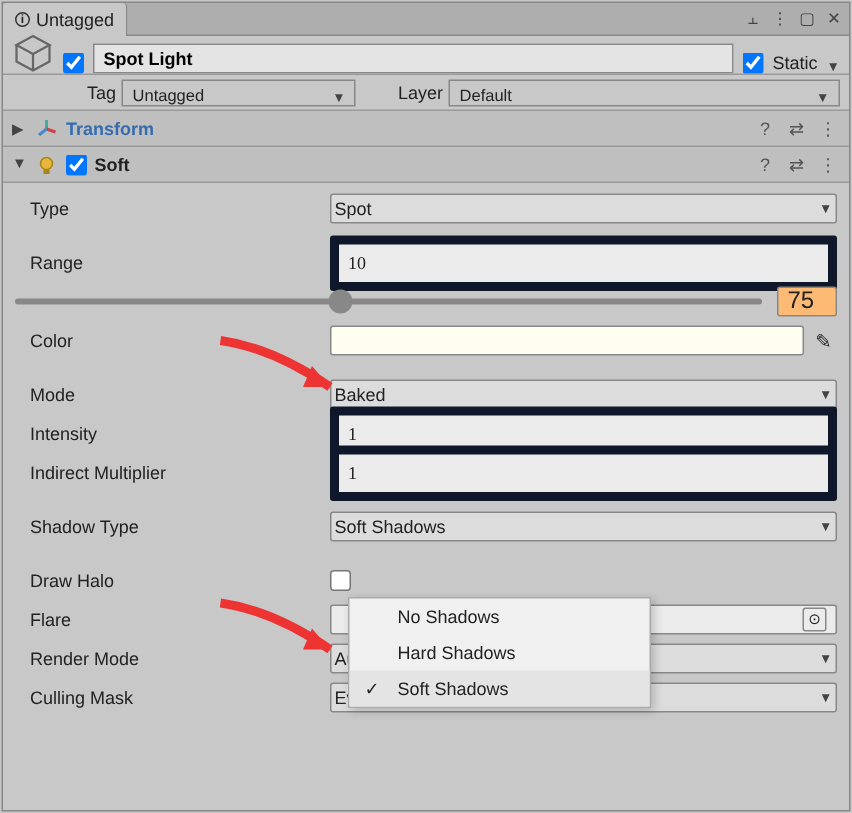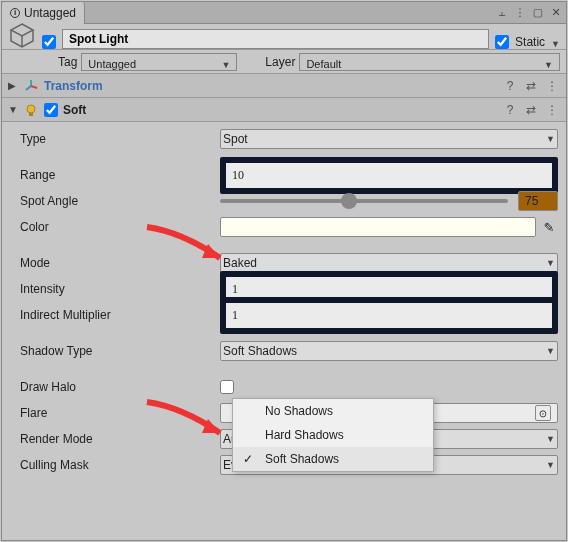--- a/index.html
+++ b/index.html
@@ -27,21 +27,21 @@
   .body { padding: 6px 8px; position: relative; }
   .prow { display: flex; align-items: center; height: 22px; margin-bottom: 4px; }
   .plabel { width: 210px; font-size: 12px; color: #222; padding-left: 10px; }
   .plabel.indent { padding-left: 26px; }
   .pfield { flex: 1; display: flex; align-items: center; gap: 4px; }
   .drop { flex: 1; height: 20px; background: #dcdcdc; border: 1px solid #888; display: flex; align-items: center; justify-content: space-between; padding: 0 2px; font-size: 12px; border-radius: 2px; }
   .num { flex: 1; height: 37px; background: #ebebeb; border: 6px solid #0f172a; padding: 0 6px; font-size: 12px; border-radius: 2px; color:#222;font-family:Liberation Serif, serif; }
   .slider { flex: 1; height: 20px; display: flex; align-items: center; }
   .track { flex: 1; height: 4px; background: #888; border-radius: 2px; position: relative; }
   .thumb { position: absolute; width: 16px; height: 16px; background: #888; border-radius: 50%; top: -6px; }
-  .sval { width: 40px; height: 20px; background: #a16207; border: 1px solid #888; padding: 0 6px; font-size: 12px; margin-left: 6px; border-radius: 2px; color:#222; }
+  .sval { width: 40px; height: 20px; background: #fdba74; border: 1px solid #888; padding: 0 6px; font-size: 16px; margin-left: 6px; border-radius: 2px; color:#222; }
   .color-swatch { flex: 1; height: 20px; background: #fffef0; border: 1px solid #888; border-radius: 2px; }
   .eyedrop { width: 18px; height: 18px; display: flex; align-items: center; justify-content: center; font-size: 13px; }
   .obj-field { flex: 1; height: 20px; background: #ebebeb; border: 1px solid #888; padding: 0 6px; font-size: 12px; border-radius: 2px; display: flex; align-items: center; justify-content: space-between; }
   .target-btn { width: 16px; height: 16px; border: 1px solid #888; border-radius: 2px; display: flex; align-items: center; justify-content: center; font-size: 10px; }
   .gap { height: 10px; }
   .dropdown-menu { position: absolute; left: 230px; top: 276px; width: 202px; background: #f0f0f0; border: 1px solid #aaa; box-shadow: 2px 2px 6px rgba(0,0,0,0.2); z-index: 10; }
   .dropdown-menu .item { display: flex; align-items: center; height: 24px; padding: 0 10px; font-size: 12px; gap: 8px; }
   .dropdown-menu .item.sel { background: #e4e4e4; }
   .dropdown-menu .ck { width: 14px; }
   .arrow { position: absolute; z-index: 5; }
@@ -127,21 +127,20 @@
         </div>
     </div>
     <div class="gap"></div>
     <div class="prow">
       <div class="plabel">Range</div>
       <div class="pfield">
           <input class="num" value="10" style="">
         </div>
     </div>
     <div class="prow">
-      <div class="plabel">Spot Angle</div>
       <div class="pfield">
         <div class="slider">
             <div class="track">
               <div class="thumb" style="left:42%"></div>
             </div>
           </div>
         <input class="sval" value="75" style="">
       </div>
     </div>
     <div class="prow">

